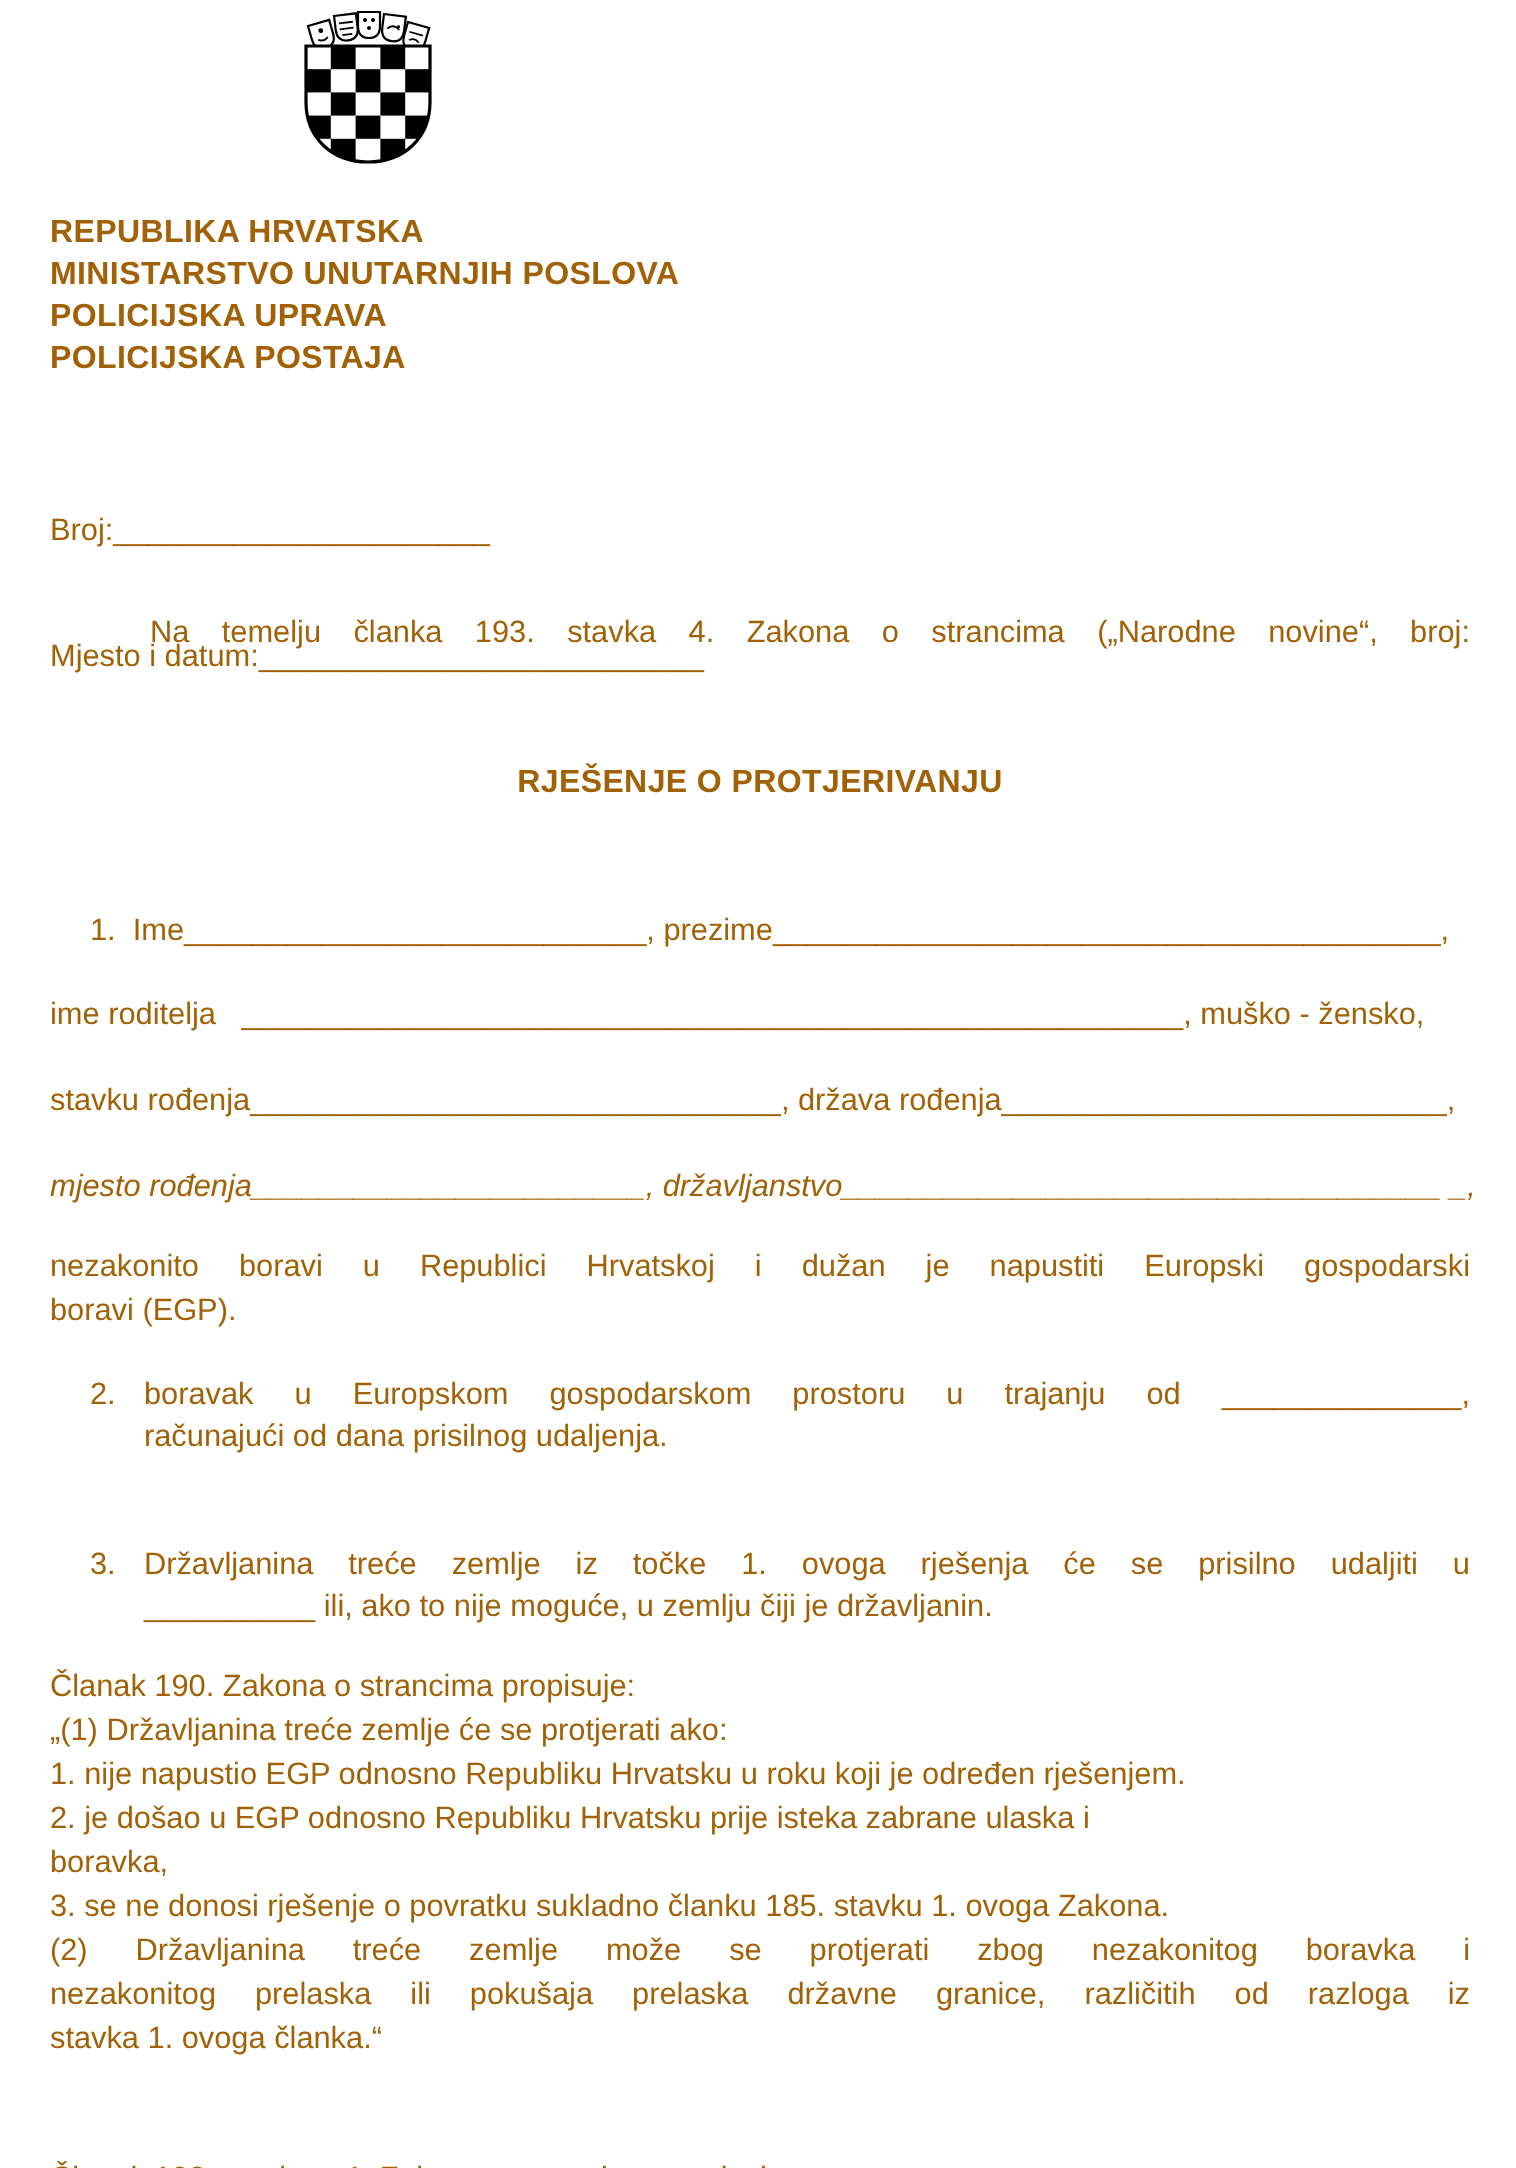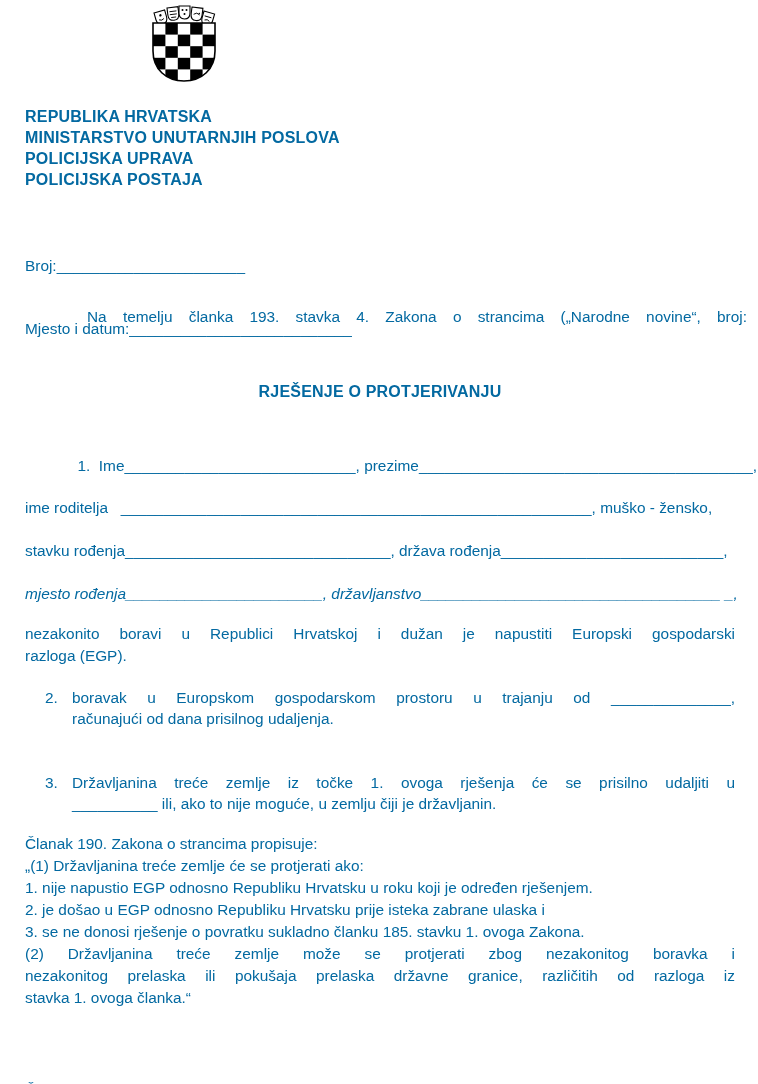--- a/index.html
+++ b/index.html
@@ -1,21 +1,21 @@
 <!DOCTYPE html>
 <html><head>
 <meta charset="utf-8">
 <style>
   html, body { margin: 0; padding: 0; background: #ffffff; }
   .page {
     position: relative;
     width: 758px;
     height: 1084px;
     background: #ffffff;
-    color: #0369a1;
+    color: #a16207;
     font-family: "Liberation Sans", "DejaVu Sans", sans-serif;
     font-size: 15.4px;
     overflow: hidden;
   }
   .abs { position: absolute; }
 
   .letterhead {
     left: 25px; top: 106px;
     font-weight: bold;
     font-size: 16px;
@@ -23,21 +23,20 @@
     letter-spacing: 0.2px;
   }
   .refblock {
     left: 25px; top: 213px;
     line-height: 21px;
     white-space: pre;
   }
   .intro {
     left: 25px; top: 306px; width: 710px;
     line-height: 21.5px;
-    margin-left: 12px;
   }
   .intro-l1 {
     text-indent: 50px;
     text-align: justify;
     text-align-last: justify;
   }
   .doc-title {
     left: 25px; top: 383px; width: 710px;
     text-align: center;
     font-weight: bold;
@@ -147,47 +146,48 @@
     <div>Broj:______________________</div>
     <div>Mjesto i datum:__________________________</div>
   </div>
 
   <div class="abs intro">
     <div class="intro-l1">Na temelju članka 193. stavka 4. Zakona o strancima („Narodne novine“, broj:</div>
   </div>
 
   <div class="abs doc-title">RJEŠENJE O PROTJERIVANJU</div>
 
-  <div class="abs formline" style="top:455px; padding-left:20px;text-align:right;">1.  Ime___________________________, prezime_______________________________________,</div>
+  <div class="abs formline" style="top:455px; padding-left:20px;">1.  Ime___________________________, prezime_______________________________________,</div>
   <div class="abs formline" style="top:497px;">ime roditelja   _______________________________________________________, muško - žensko,</div>
   <div class="abs formline" style="top:540px;">stavku rođenja_______________________________, država rođenja__________________________,</div>
   <div class="abs formline" style="top:583px;font-style:italic;">mjesto rođenja_______________________, državljanstvo___________________________________ _,</div>
 
   <div class="abs egp">
     <div class="stretch">nezakonito boravi u Republici Hrvatskoj i dužan je napustiti Europski gospodarski</div>
-    <div>razloga (EGP).</div>
+    <div>boravi (EGP).</div>
   </div>
 
   <div class="abs item" style="top:687px;">
     <span class="num">2.</span>
     <div class="stretch">boravak u Europskom gospodarskom prostoru u trajanju od ______________,</div>
     <div>računajući od dana prisilnog udaljenja.</div>
   </div>
 
   <div class="abs item" style="top:772px;">
     <span class="num">3.</span>
     <div class="stretch">Državljanina treće zemlje iz točke 1. ovoga rješenja će se prisilno udaljiti u</div>
     <div>__________ ili, ako to nije moguće, u zemlju čiji je državljanin.</div>
   </div>
 
   <div class="abs legal">
     <div>Članak 190. Zakona o strancima propisuje:</div>
     <div>„(1) Državljanina treće zemlje će se protjerati ako:</div>
     <div>1. nije napustio EGP odnosno Republiku Hrvatsku u roku koji je određen rješenjem.</div>
     <div>2. je došao u EGP odnosno Republiku Hrvatsku prije isteka zabrane ulaska i</div>
+    <div>boravka,</div>
     <div>3. se ne donosi rješenje o povratku sukladno članku 185. stavku 1. ovoga Zakona.</div>
     <div class="stretch">(2) Državljanina treće zemlje može se protjerati zbog nezakonitog boravka i</div>
     <div class="stretch">nezakonitog prelaska ili pokušaja prelaska državne granice, različitih od razloga iz</div>
     <div>stavka 1. ovoga članka.“</div>
   </div>
 
   <div class="abs clanak192">Članak 192. stavkom 1. Zakona o strancima propisuje:</div>
 
 </div>
 

